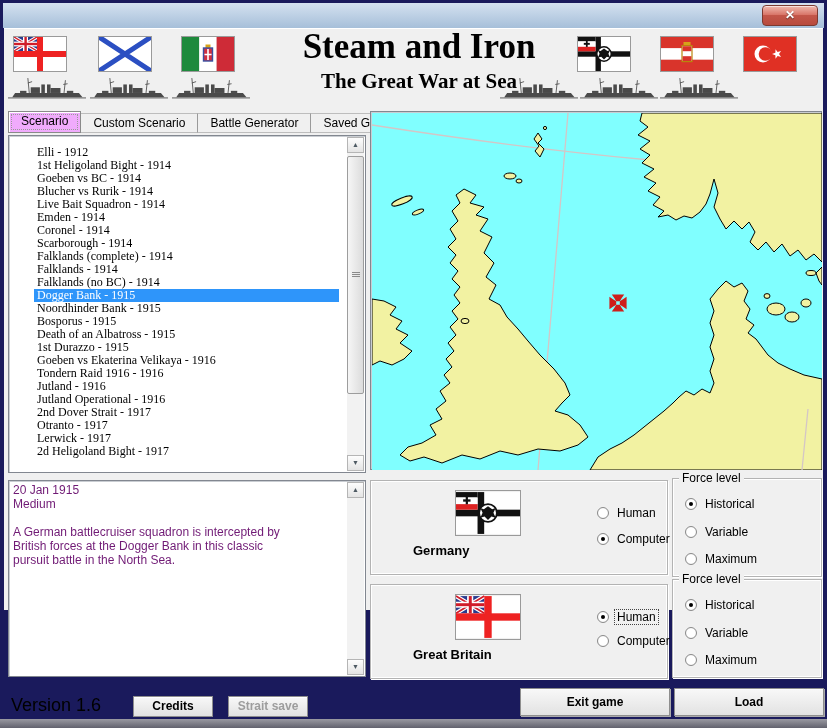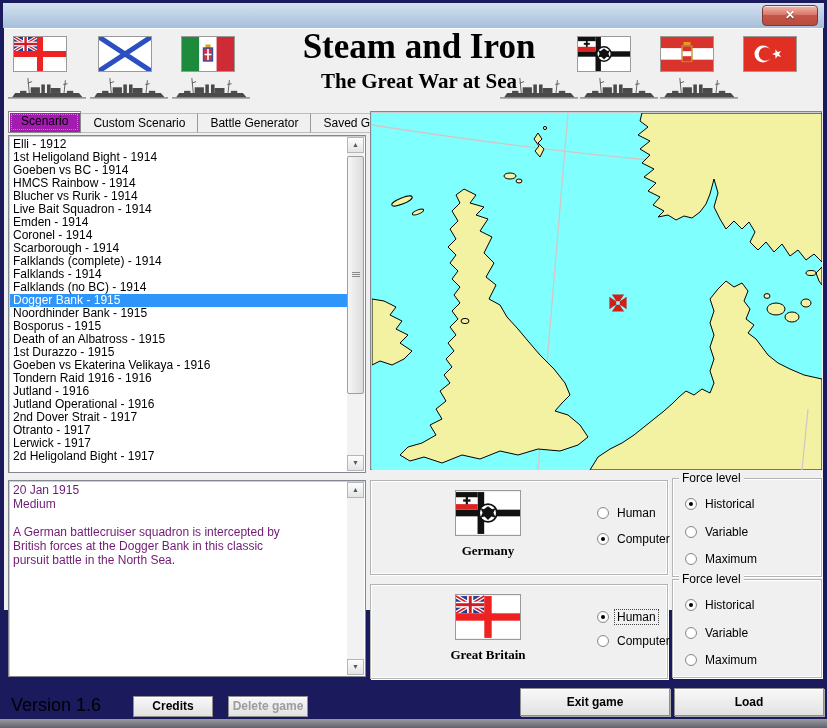--- a/index.html
+++ b/index.html
@@ -25,31 +25,31 @@
   .ship{position:absolute;width:78px;height:30px;}
   #main-title{position:absolute;left:245px;top:-2px;width:340px;text-align:center;
           font-family:"Liberation Serif",serif;font-weight:bold;font-size:35px;color:#000;}
   #sub-title{position:absolute;left:245px;top:40px;width:340px;text-align:center;
           font-family:"Liberation Serif",serif;font-weight:bold;font-size:21px;color:#000;}
   
   #tabbar{position:absolute;left:4px;top:82px;height:22px;display:flex;align-items:flex-end;}
   .tab{height:20px;padding:0 12px;font-size:12px;line-height:19px;color:#000;
        border-top:1px solid #bdbdbd;border-bottom:1px solid #bdbdbd;border-right:1px solid #9a9a9a;
        background:#f0f0f0;cursor:pointer;white-space:nowrap;}
-  .tab.active{height:22px;border:1px solid #8a8a8a;background:#a21caf;position:relative;
+  .tab.active{height:22px;border:1px solid #8a8a8a;background:#f0abfc;position:relative;
        box-shadow:inset 1px 1px 0 #fff;}
   .tab.active::after{content:"";position:absolute;left:2px;top:2px;right:2px;bottom:2px;
        border:1px dotted #9a9a9a;}
   
   .sunken{position:absolute;background:#fff;border:1px solid #828790;
        box-shadow:inset 1px 1px 0 #c9cdd2;}
   
   #scen-list{left:4px;top:106px;width:358px;height:338px;}
-  #scen-list ul{position:absolute;left:1px;top:1px;right:18px;bottom:1px;margin:0;padding:1px 0 0 0;
-       list-style:none;overflow:hidden;}
+  #scen-list ul{position:absolute;left:1px;top:1px;right:18px;bottom:1px;margin:8px;padding:1px 0 0 16px;
+       list-style:none;overflow:hidden;font-family:Liberation Serif, serif;}
   #scen-list li{height:13px;line-height:13px;font-size:12px;padding-left:3px;white-space:nowrap;
        color:#000;cursor:default;}
   #scen-list li.selected{background:#2e95fa;color:#fff;}
   
   .vscroll{position:absolute;top:1px;bottom:1px;right:1px;width:17px;background:#f2f2f2;}
   .sb-btn{position:absolute;left:0;width:17px;height:16px;background:linear-gradient(#fdfdfd,#e4e4e4);
        border:1px solid #b5b5b5;color:#4e5a63;font-size:7px;text-align:center;line-height:14px;cursor:pointer;}
   .sb-up{top:0;} .sb-down{bottom:0;}
   .sb-thumb{position:absolute;left:0;width:17px;border:1px solid #9d9d9d;border-radius:2px;
        background:linear-gradient(90deg,#f6f6f6,#dcdcdc);cursor:pointer;}
@@ -60,22 +60,22 @@
   #map-box svg{position:absolute;left:1px;top:1px;}
   
   #desc-box{left:4px;top:451px;width:358px;height:197px;}
   #desc-text{position:absolute;left:4px;top:2px;right:22px;bottom:2px;font-size:12px;line-height:14px;
        white-space:pre-line;color:#701a75;}
   
   .groupbox{position:absolute;border:1px solid #b3b3b3;background:#f0f0f0;
        box-shadow:inset 1px 1px 0 #fff,inset -1px -1px 0 #fff,1px 1px 0 #fff;}
   .gb-legend{position:absolute;left:6px;top:-8px;padding:0 3px;background:#f0f0f0;font-size:12px;color:#000;}
   .side-flag{position:absolute;left:85px;top:10px;width:64px;height:44px;box-shadow:0 0 0 1px #9a9a9a;}
-  .side-name{position:absolute;left:42px;top:62px;width:150px;text-align:center;
-       font-size:13px;font-weight:bold;color:#000;font-family:Liberation Serif, serif;}
+  .side-name{position:absolute;left:42px;top:62px;width:150px;text-align:left;
+       font-size:13px;font-weight:bold;color:#000;}
   .radio-row{position:absolute;height:14px;display:flex;align-items:center;cursor:pointer;}
   .radio{display:inline-block;width:12px;height:12px;border:1px solid #8a8a8a;border-radius:50%;
        background:radial-gradient(#fff 55%,#e3e3e3);position:relative;flex:0 0 auto;}
   .radio.checked::after{content:"";position:absolute;left:3px;top:3px;width:4px;height:4px;
        border-radius:50%;background:#000;}
   .rlabel{font-size:12px;color:#000;margin-left:6px;padding:0 2px;}
   .rlabel.focused{outline:1px dotted #444;}
   
   #version{position:absolute;left:7px;top:666px;font-size:18px;color:#000;}
   .btn{position:absolute;border:1px solid #8e8e8e;background:linear-gradient(#f8f8f8,#e2e2e2);
@@ -213,21 +213,20 @@
       <div class="tab">Battle Generator</div>
       <div class="tab">Saved Game</div>
     </div>
 
     <div class="sunken" id="scen-list">
       <ul>
 
       <li>Elli - 1912</li>
           <li>1st Heligoland Bight - 1914</li>
           <li>Goeben vs BC - 1914</li>
-          <li>HMCS Rainbow - 1914</li>
           <li>Blucher vs Rurik - 1914</li>
           <li>Live Bait Squadron - 1914</li>
           <li>Emden - 1914</li>
           <li>Coronel - 1914</li>
           <li>Scarborough - 1914</li>
           <li>Falklands (complete) - 1914</li>
           <li>Falklands - 1914</li>
           <li>Falklands (no BC) - 1914</li>
           <li class="selected">Dogger Bank - 1915</li>
           <li>Noordhinder Bank - 1915</li>
@@ -364,20 +363,20 @@
         <span class="rlabel">Variable</span>
       </div>
       <div class="radio-row" style="left:12px;top:73px">
         <span class="radio"></span>
         <span class="rlabel">Maximum</span>
       </div>
     </div>
 
     <div id="version">Version 1.6</div>
     <div class="btn small" style="left:129px;top:667px">Credits</div>
-    <div class="btn small disabled" style="left:224px;top:667px">Delete game</div>
+    <div class="btn small disabled" style="left:224px;top:667px">Strait save</div>
     <div class="btn big" style="left:516px;top:659px">Exit game</div>
     <div class="btn big" style="left:670px;top:659px">Load</div>
 
   </div>
 
   <div id="bottom-frame"></div>
 </div>
 
 </body></html>

